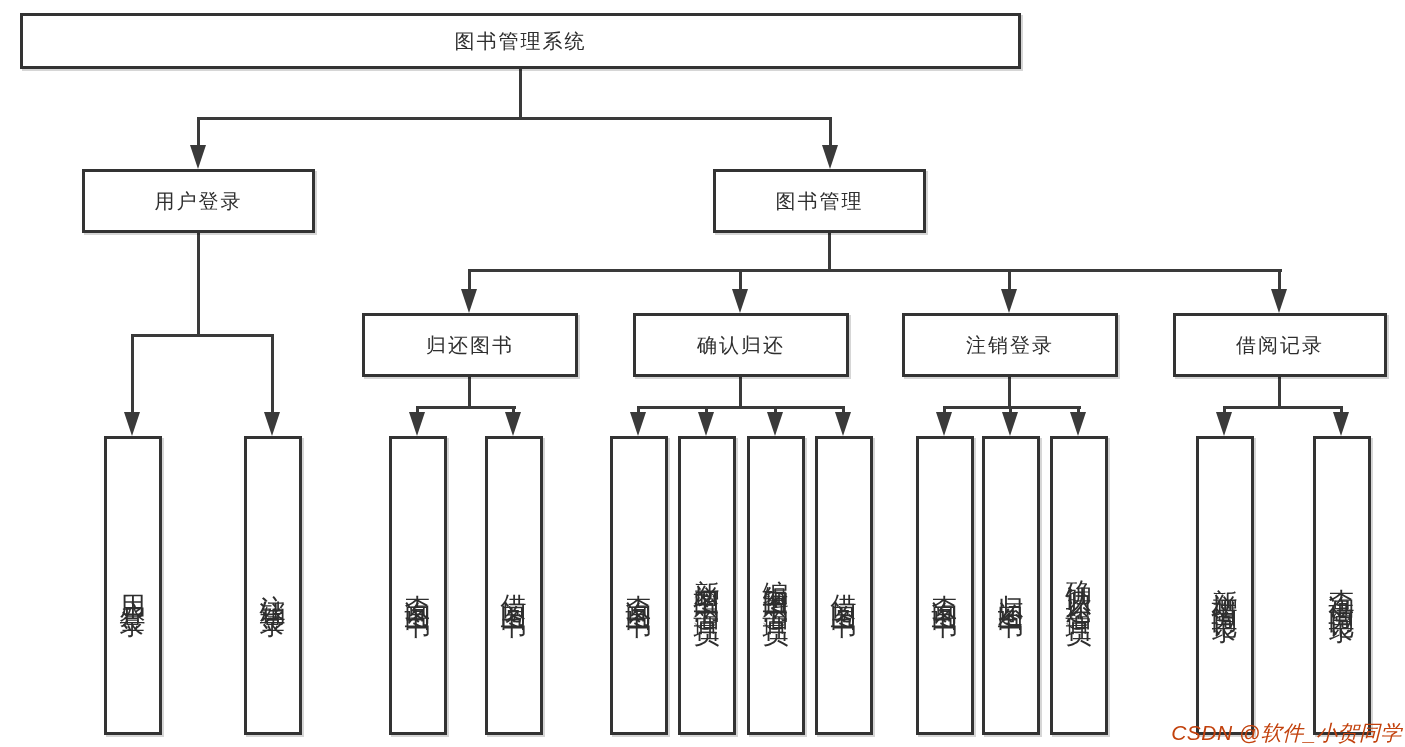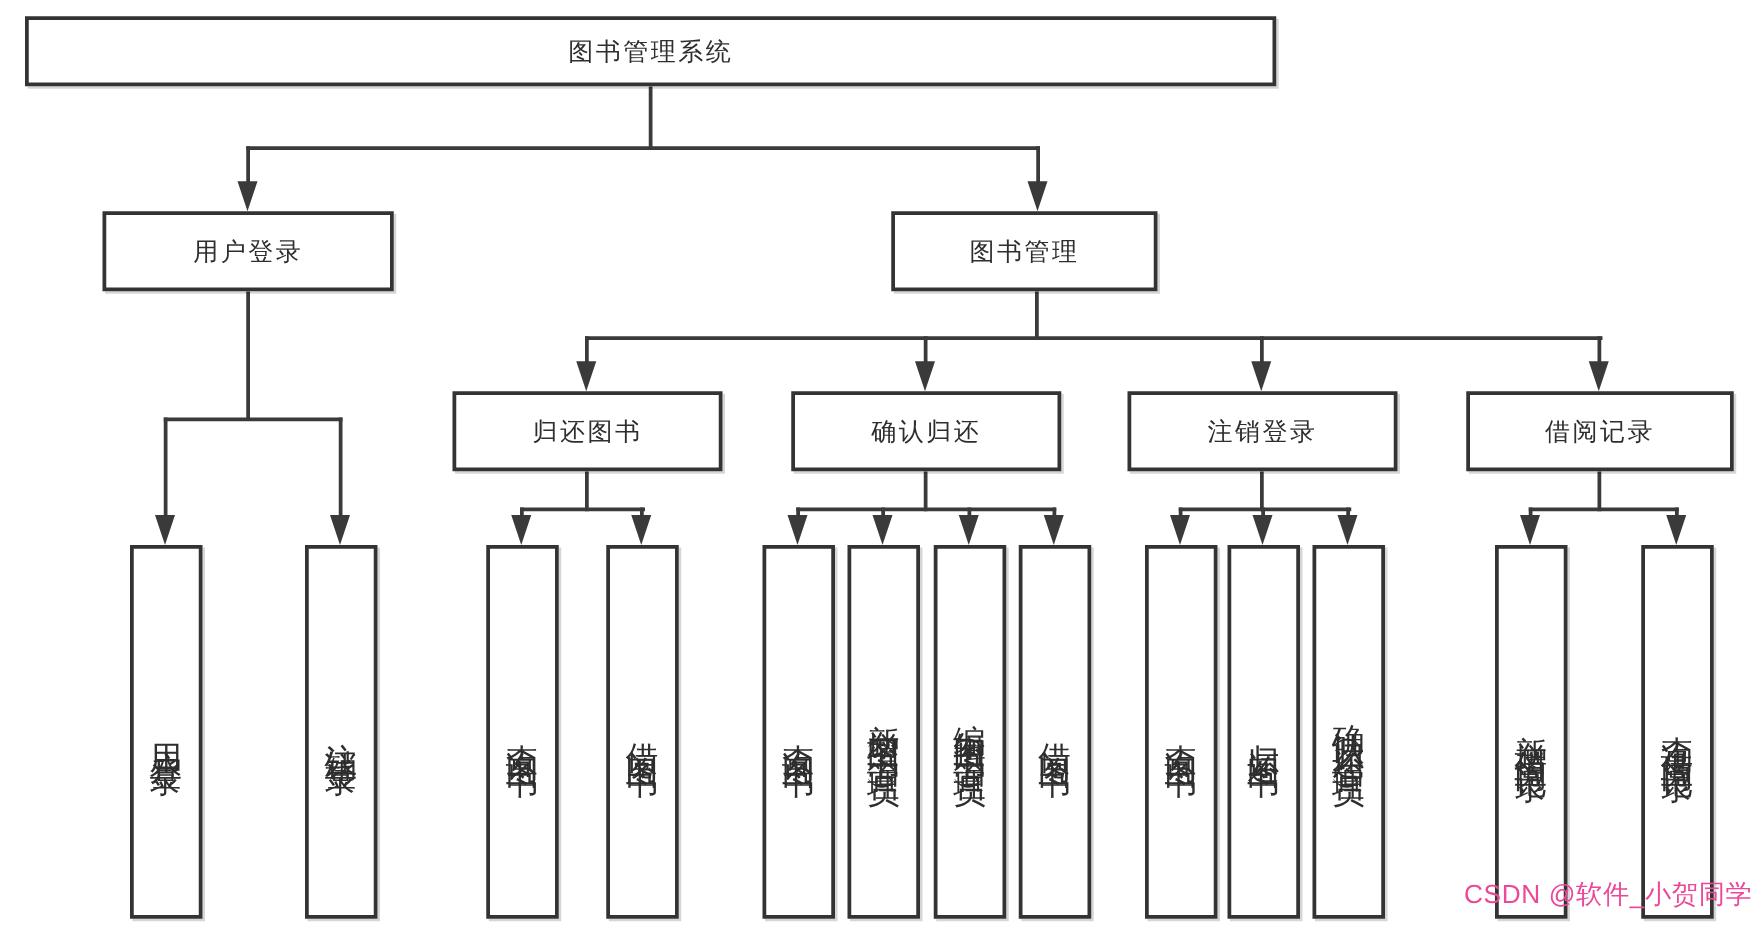--- a/index.html
+++ b/index.html
@@ -49,26 +49,27 @@
     width: 0;
     height: 0;
     border-left: 8px solid transparent;
     border-right: 8px solid transparent;
     border-top: 24px solid #3a3a3a;
     z-index: 1;
   }
   .watermark {
     position: absolute;
     right: 3px;
-    bottom: 18px;
+    bottom: 0;
     font-size: 21px;
     letter-spacing: 0.5px;
-    color: #ec4899;
+    color: #c2410c;
     z-index: 5;
     white-space: nowrap;
+    font-style: italic;
   }
 </style>
 </head>
 <body>
 
 <div id="canvas">
 
   <div class="box" style="left:20px;top:13px;width:1001px;height:56px">
     <span class="hlabel">图书管理系统</span>
   </div>

